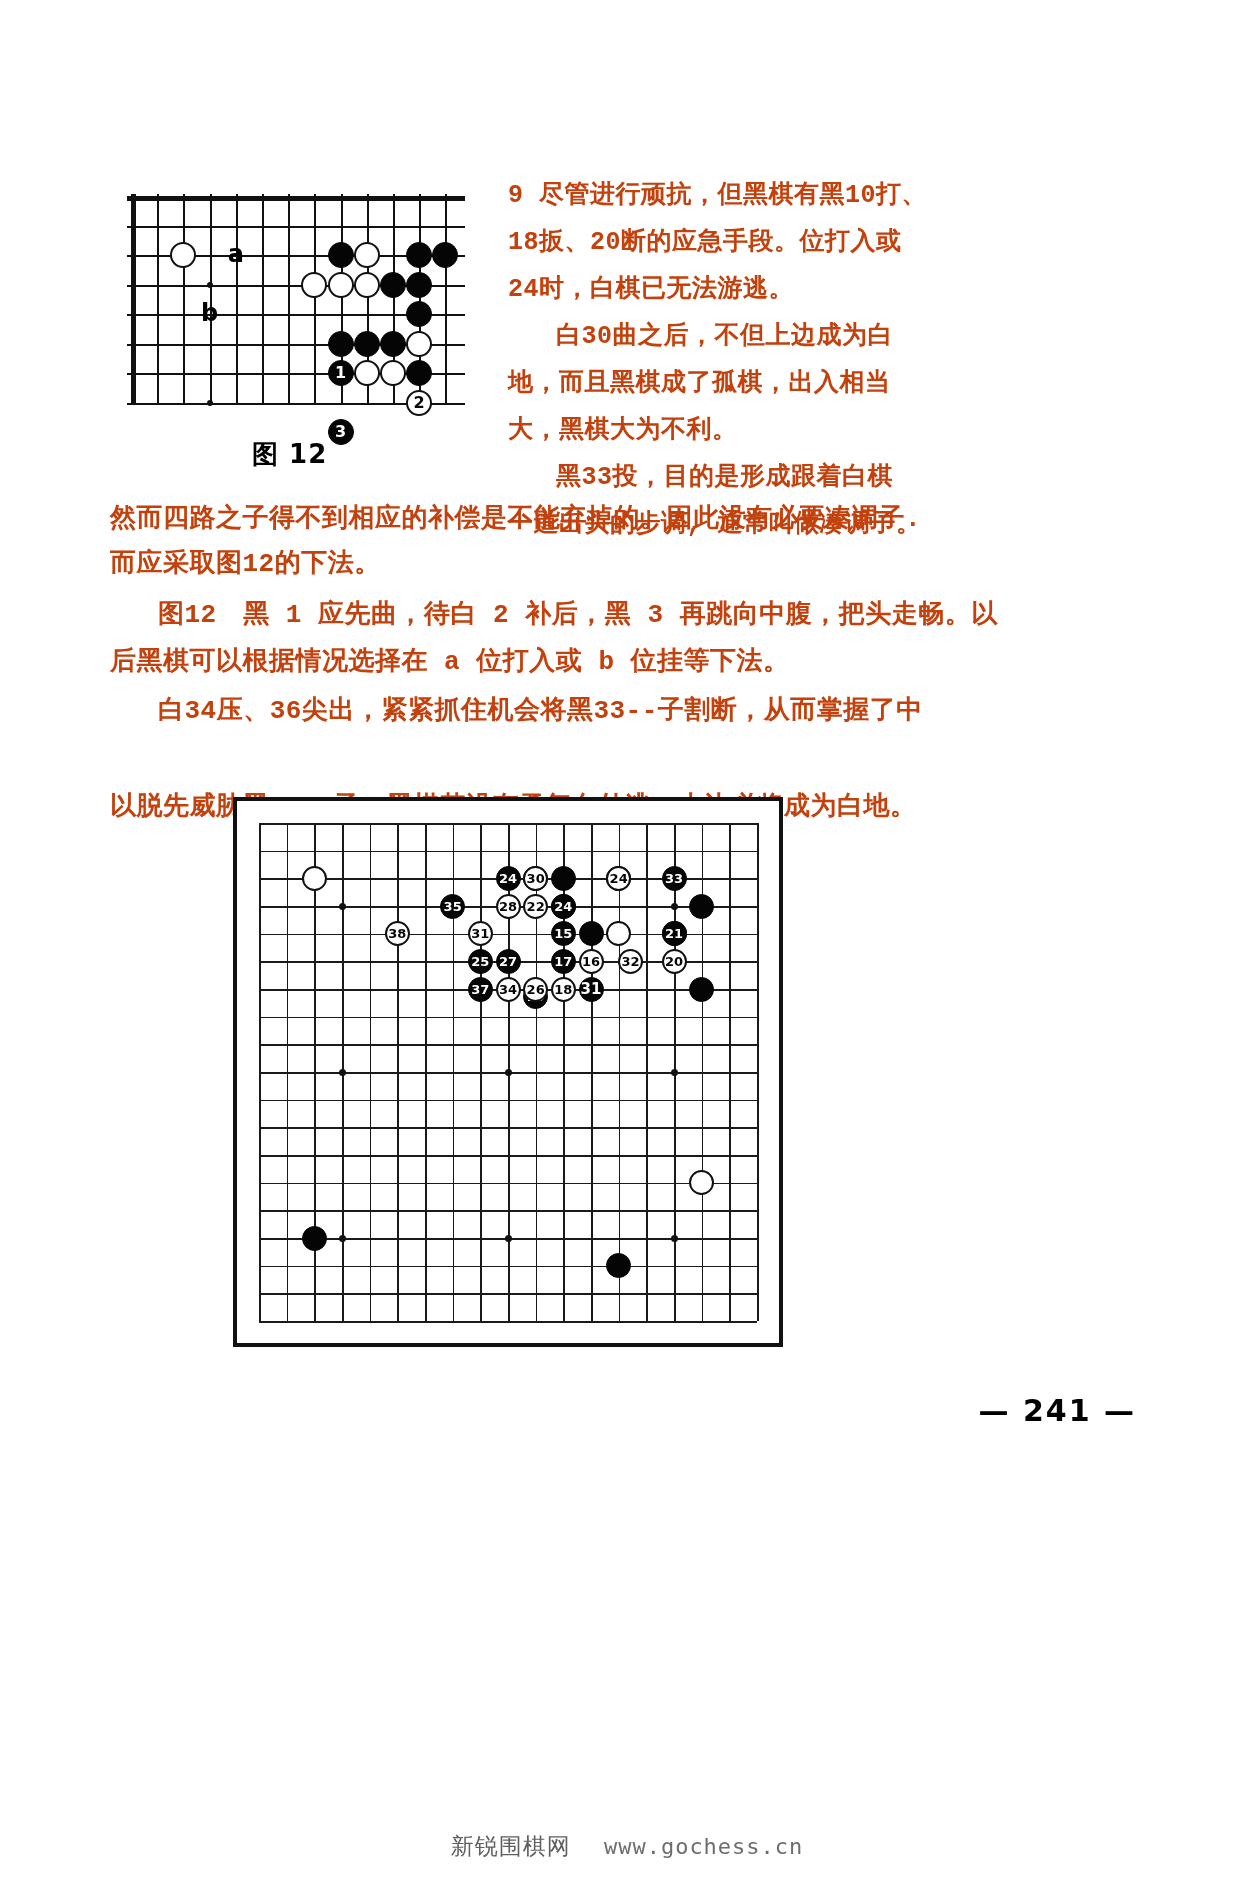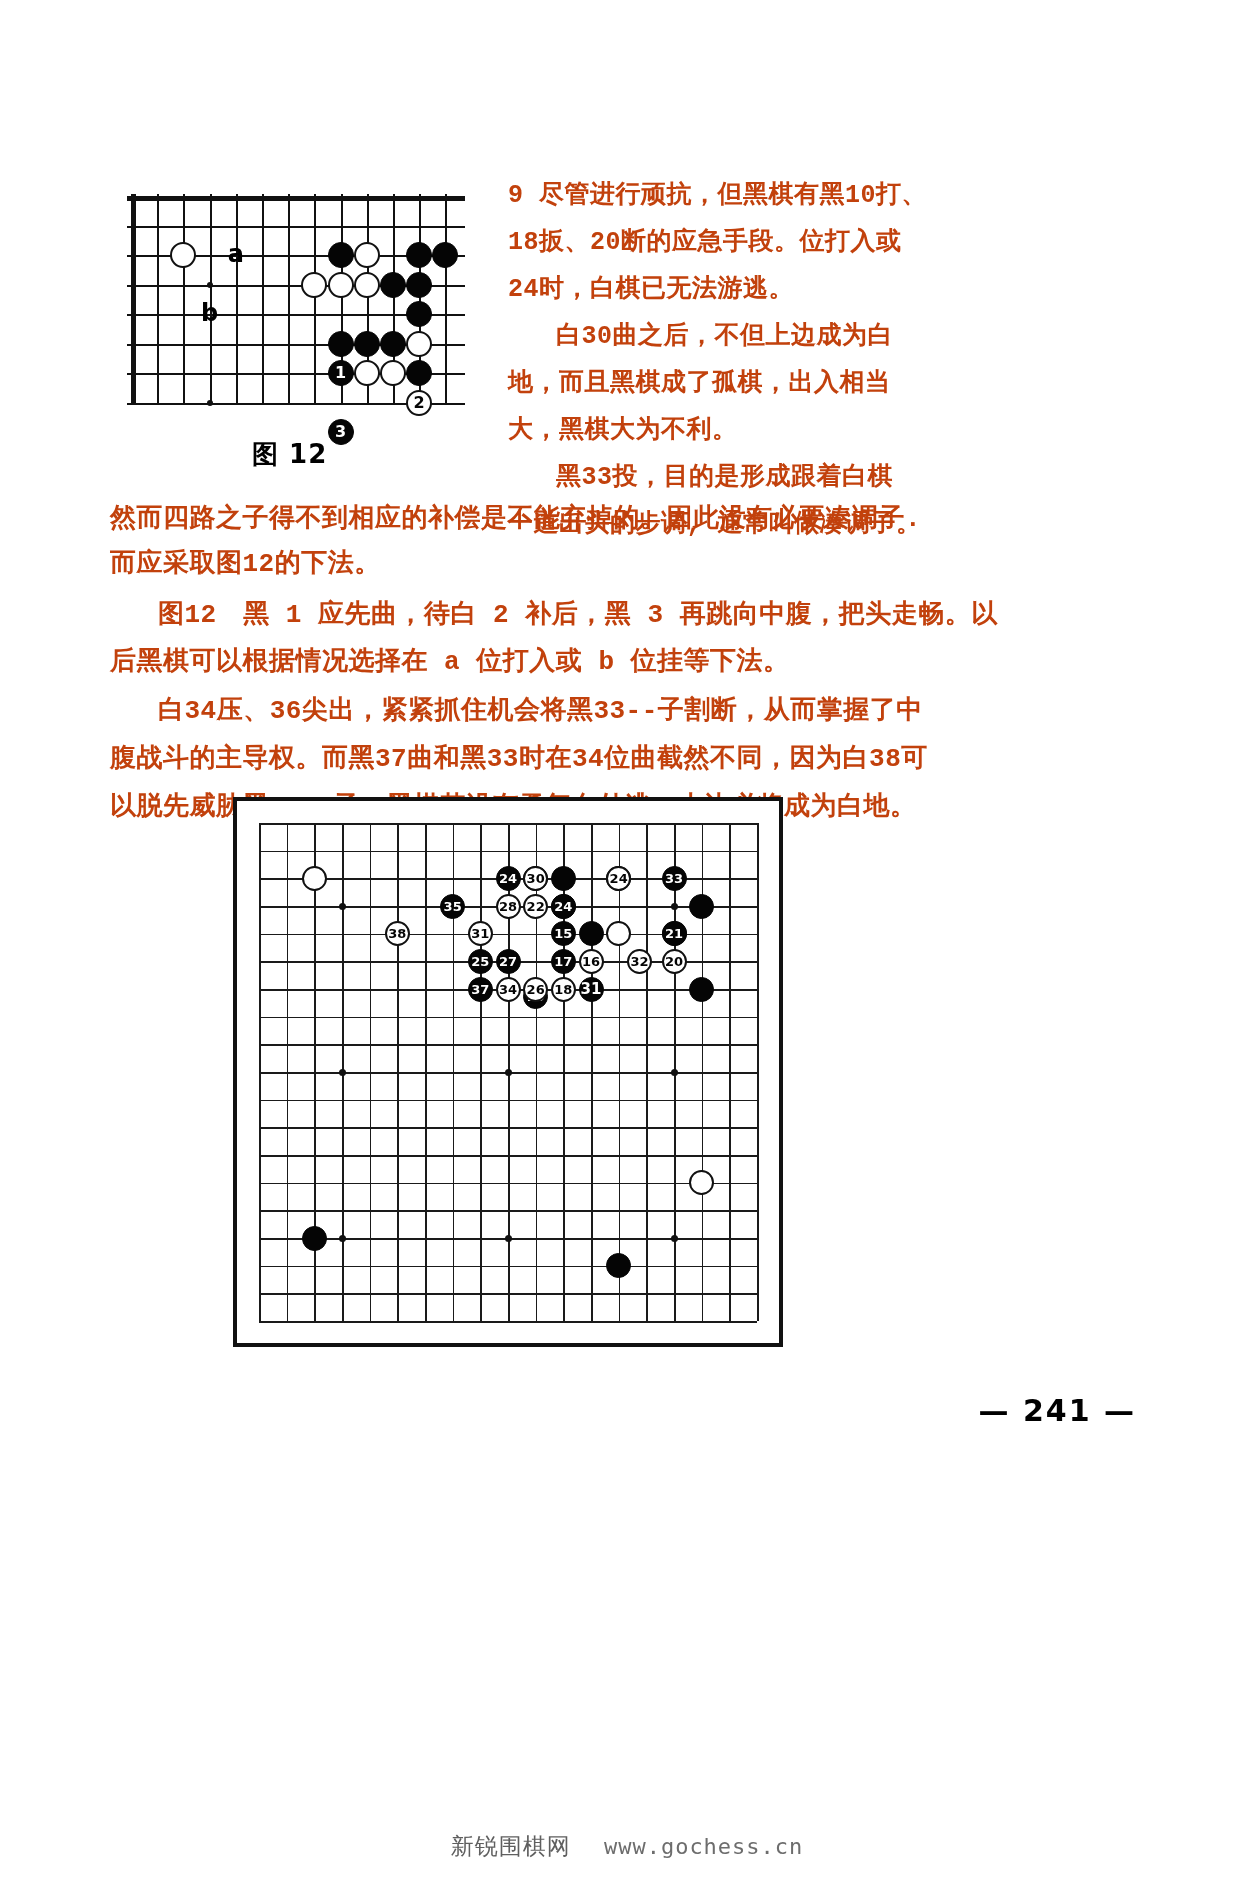--- a/index.html
+++ b/index.html
@@ -167,21 +167,20 @@
     <div class="cn line">大，黑棋大为不利。</div>
     <div class="cn line ind">黑33投，目的是形成跟着白棋</div>
     <div class="cn line">一道出头的步调, 通常叫做凑调子。</div>
   </div>
 
   <div class="cn fullline" style="top:500px;">然而四路之子得不到相应的补偿是不能弃掉的。因此没有必要凑调子.</div>
   <div class="cn fullline" style="top:545px;">而应采取图12的下法。</div>
   <div class="cn fullline light" style="top:596px;left:158px;">图12　黑 1 应先曲，待白 2 补后，黑 3 再跳向中腹，把头走畅。以</div>
   <div class="cn fullline light" style="top:643px;">后黑棋可以根据情况选择在 a 位打入或 b 位挂等下法。</div>
   <div class="cn fullline" style="top:692px;left:158px;">白34压、36尖出，紧紧抓住机会将黑33--子割断，从而掌握了中</div>
-  <div class="cn fullline" style="top:740px;">腹战斗的主导权。而黑37曲和黑33时在34位曲截然不同，因为白38可</div>
   <div class="cn fullline" style="top:788px;">以脱先威胁黑33--子，黑棋若没有勇气向外逃，上边必将成为白地。</div>
 
   <div id="bigboard">
       <div class="grid-h" style="left: 22px; width: 498px; top: 22px;"></div>
       <div class="grid-v" style="top: 22px; height: 498px; left: 22px;"></div>
       <div class="grid-h" style="left: 22px; width: 498px; top: 49.6667px;"></div>
       <div class="grid-v" style="top: 22px; height: 498px; left: 49.6667px;"></div>
       <div class="grid-h" style="left: 22px; width: 498px; top: 77.3333px;"></div>
       <div class="grid-v" style="top: 22px; height: 498px; left: 77.3333px;"></div>
       <div class="grid-h" style="left: 22px; width: 498px; top: 105px;"></div>
@@ -248,21 +247,21 @@
       <div class="stone bk" style="width: 25px; height: 25px; left: 313.833px; top: 92.5px; font-size: 13px;">24</div>
       <div class="stone wt" style="width: 25px; height: 25px; left: 147.833px; top: 120.167px; font-size: 13px;">38</div>
       <div class="stone wt" style="width: 25px; height: 25px; left: 230.833px; top: 120.167px; font-size: 13px;">31</div>
       <div class="stone bk" style="width: 25px; height: 25px; left: 313.833px; top: 120.167px; font-size: 13px;">15</div>
       <div class="stone bk" style="width: 25px; height: 25px; left: 424.5px; top: 120.167px; font-size: 13px;">21</div>
       <div class="stone bk" style="width: 25px; height: 25px; left: 230.833px; top: 147.833px; font-size: 13px;">25</div>
       <div class="stone bk" style="width: 25px; height: 25px; left: 258.5px; top: 147.833px; font-size: 13px;">27</div>
       <div class="stone bk" style="width: 25px; height: 25px; left: 286.167px; top: 147.833px; font-size: 13px; margin-top: 35px;">19</div>
       <div class="stone bk" style="width: 25px; height: 25px; left: 313.833px; top: 147.833px; font-size: 13px;">17</div>
       <div class="stone wt" style="width: 25px; height: 25px; left: 341.5px; top: 147.833px; font-size: 13px;">16</div>
-      <div class="stone wt" style="width: 25px; height: 25px; left: 390px; top: 147.833px; font-size: 13px;">32</div>
+      <div class="stone wt" style="width: 25px; height: 25px; left: 381px; top: 147.833px; font-size: 13px;">32</div>
       <div class="stone wt" style="width: 25px; height: 25px; left: 424.5px; top: 147.833px; font-size: 13px;">20</div>
       <div class="stone bk" style="width: 25px; height: 25px; left: 230.833px; top: 175.5px; font-size: 13px;">37</div>
       <div class="stone wt" style="width: 25px; height: 25px; left: 258.5px; top: 175.5px; font-size: 13px;">34</div>
       <div class="stone wt" style="width: 25px; height: 25px; left: 286.167px; top: 175.5px; font-size: 13px;">26</div>
       <div class="stone wt" style="width: 25px; height: 25px; left: 313.833px; top: 175.5px; font-size: 13px;">18</div>
       <div class="stone bk" style="width: 25px; height: 25px; left: 341.5px; top: 175.5px; font-size: 15px;">31</div>
     </div>
 
   <div id="pagenum">— 241 —</div>
   <div id="watermark">

